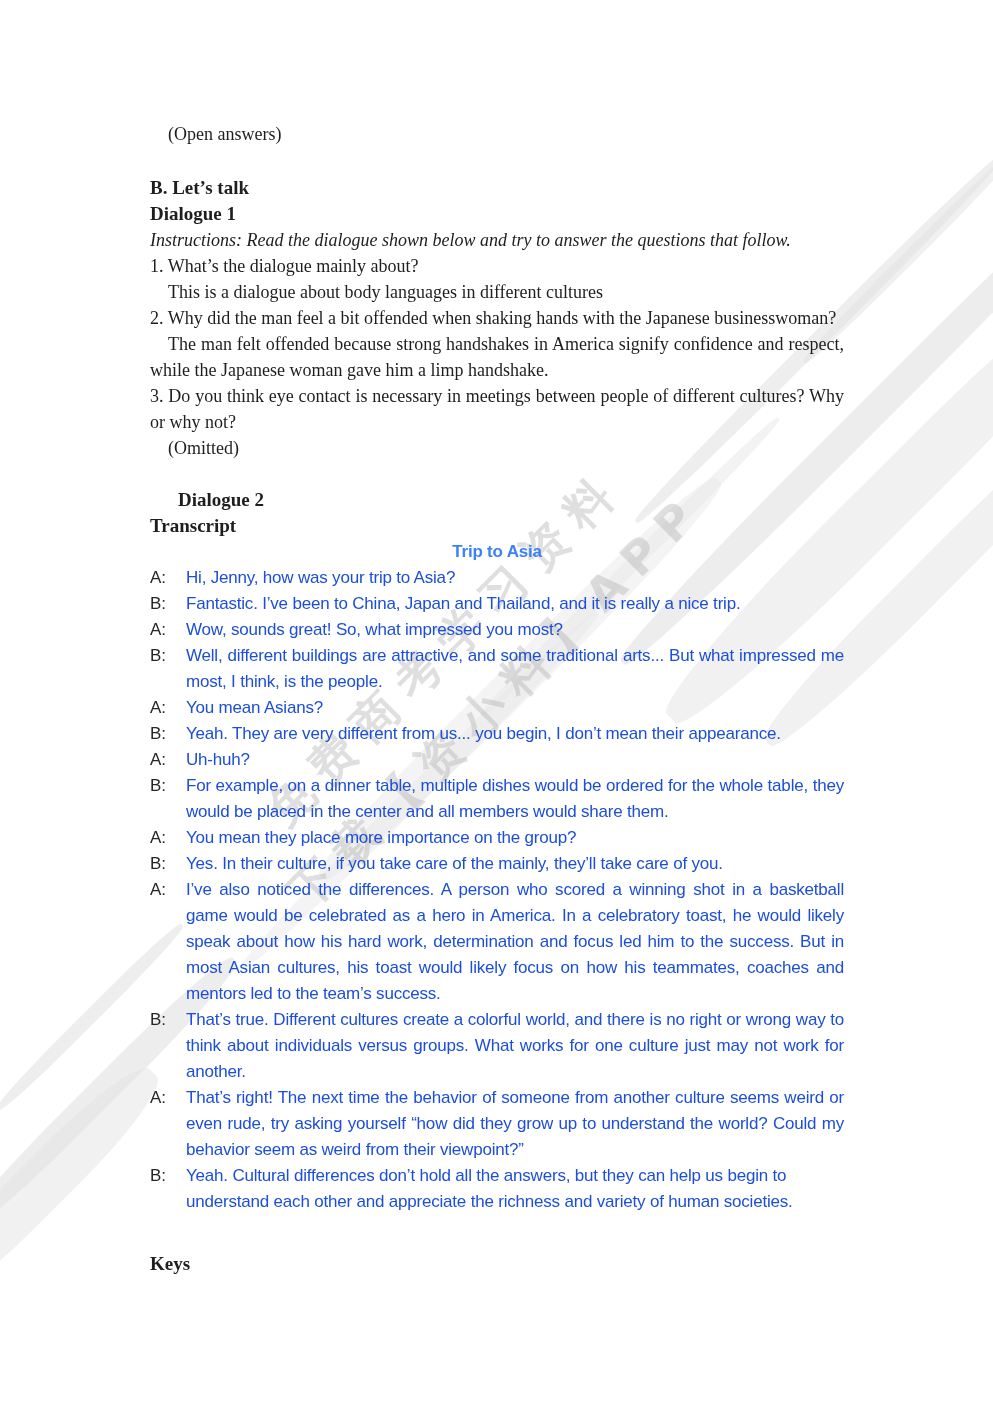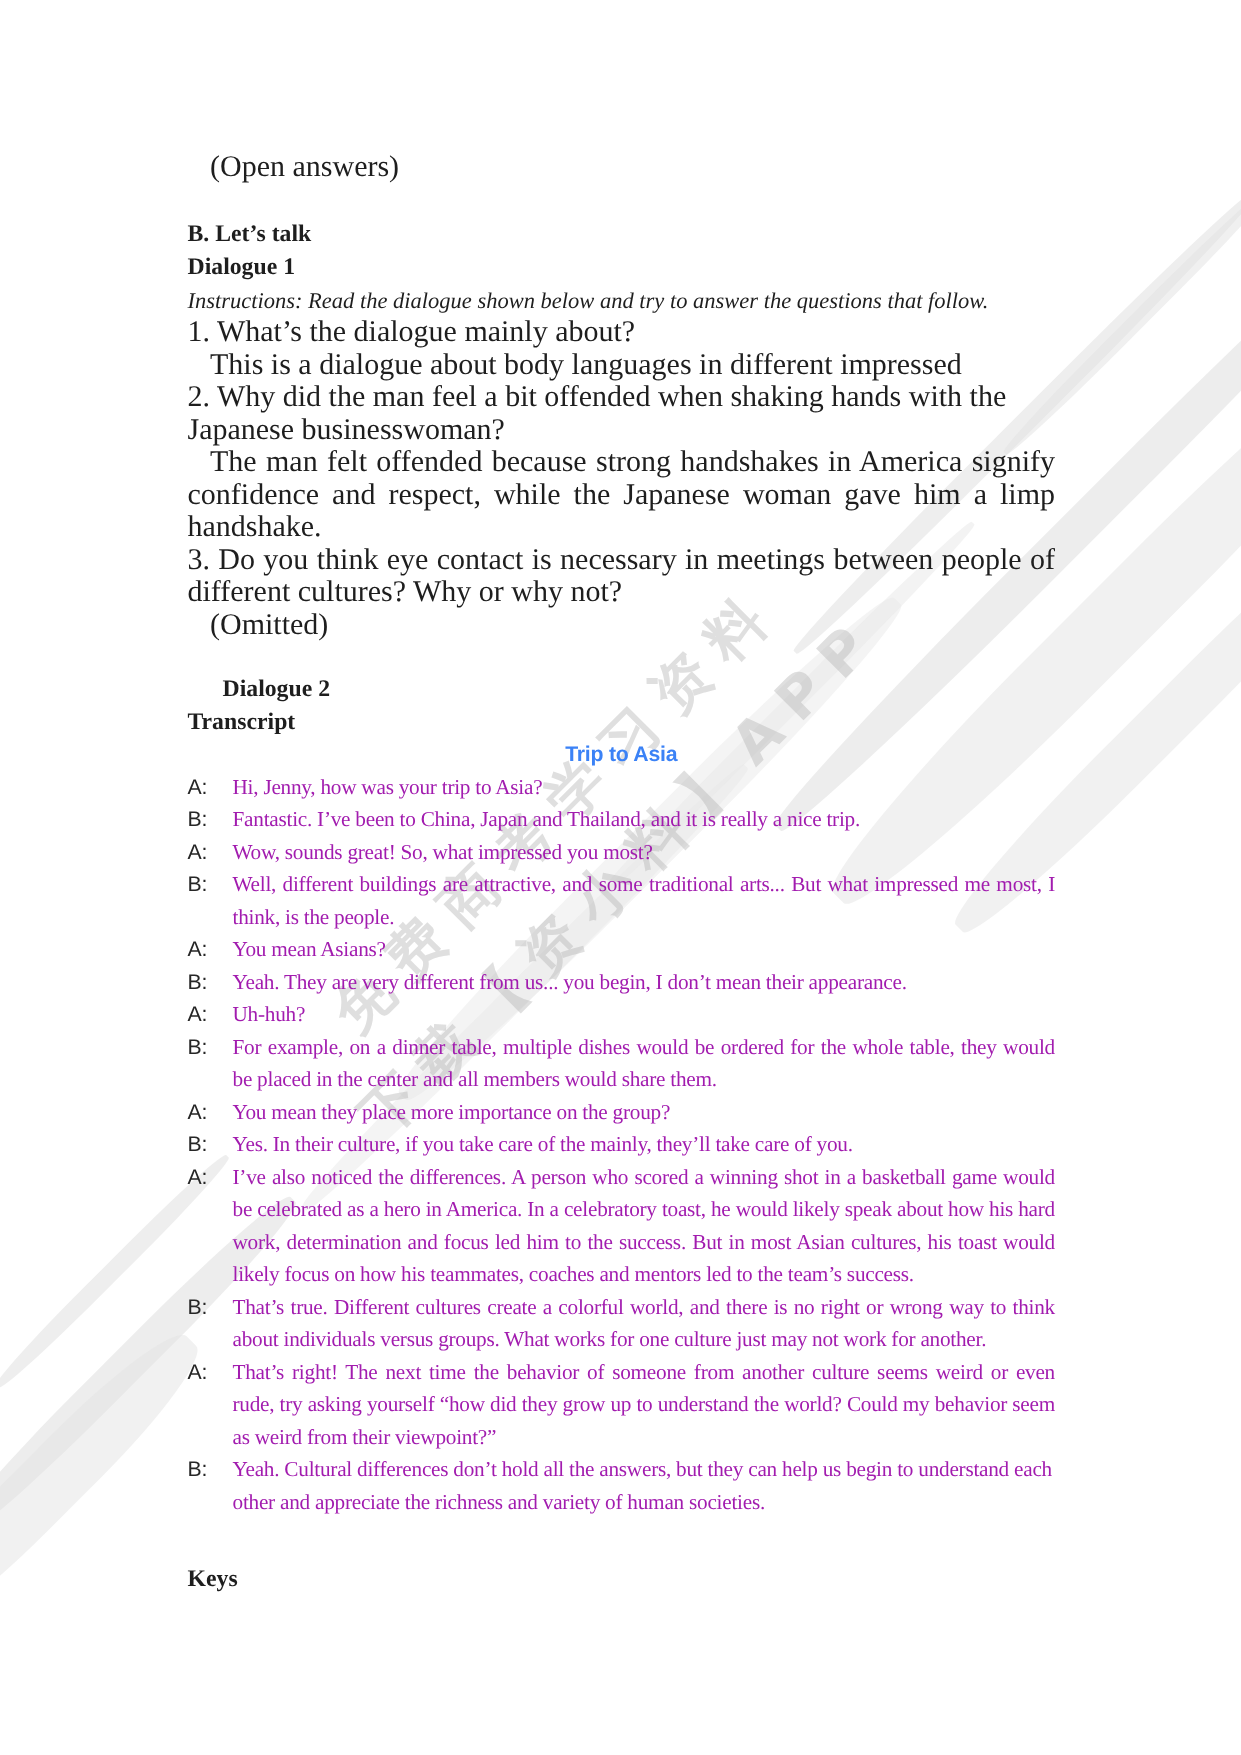--- a/index.html
+++ b/index.html
@@ -33,29 +33,29 @@
     font-size:46px;
     letter-spacing:14px;
     line-height:74px;
     color:rgba(178,178,178,.42);
     font-family:"DejaVu Sans", sans-serif;
     white-space:nowrap;
   }
   
   .content{position:absolute;left:150px;top:0;width:694px;}
   p,h3{margin:0;line-height:26px;}
-  .serif{font-size:24px;}
+  .serif{font-size:18px;}
   .h{font-size:19px;font-weight:bold;}
   .open{margin-top:121px;}
   .sec{margin-top:28px;}
   .instr{font-style:italic;font-size:18px;}
   .indent{text-indent:18px;}
   .justify{text-align:justify;}
   .d2{margin-top:26px;margin-left:28px;}
-  .sans{font-family:Liberation Serif, serif;font-size:17px;letter-spacing:-0.2px;color:#a21caf;}
+  .sans{font-family:Liberation Sans, sans-serif;font-size:17px;letter-spacing:-0.2px;color:#1d4ed8;}
   .ttitle{font-family:"Liberation Sans", sans-serif;font-size:17px;font-weight:bold;text-align:center;color:#3b82f6;letter-spacing:-0.2px;}
   .turn{display:flex;}
   .spk{flex:none;width:36px;font-family:"Liberation Sans", sans-serif;font-size:17px;line-height:26px;letter-spacing:-0.2px;color:#262626;}
   .ttxt{flex:1;text-align:justify;}
   .turns .turn:last-child .ttxt{text-align:left;}
   .keys{margin-top:36px;}
 </style>
 </head>
 <body>
 
@@ -81,21 +81,21 @@
 
   <div class="content">
 
     <p class="serif indent open">(Open answers)</p>
 
     <h3 class="h sec">B. Let’s talk</h3>
     <h3 class="h">Dialogue 1</h3>
     <p class="instr">Instructions: Read the dialogue shown below and try to answer the questions that follow.</p>
 
     <p class="serif">1. What’s the dialogue mainly about?</p>
-    <p class="serif indent">This is a dialogue about body languages in different impressed</p>
+    <p class="serif indent">This is a dialogue about body languages in different cultures</p>
 
     <p class="serif">2. Why did the man feel a bit offended when shaking hands with the Japanese businesswoman?</p>
     <p class="serif indent justify">The man felt offended because strong handshakes in America signify confidence and respect, while the Japanese woman gave him a limp handshake.</p>
 
     <p class="serif justify">3. Do you think eye contact is necessary in meetings between people of different cultures? Why or why not?</p>
     <p class="serif indent">(Omitted)</p>
 
     <h3 class="h d2">Dialogue 2</h3>
     <h3 class="h">Transcript</h3>
     <p class="ttitle">Trip to Asia</p>

